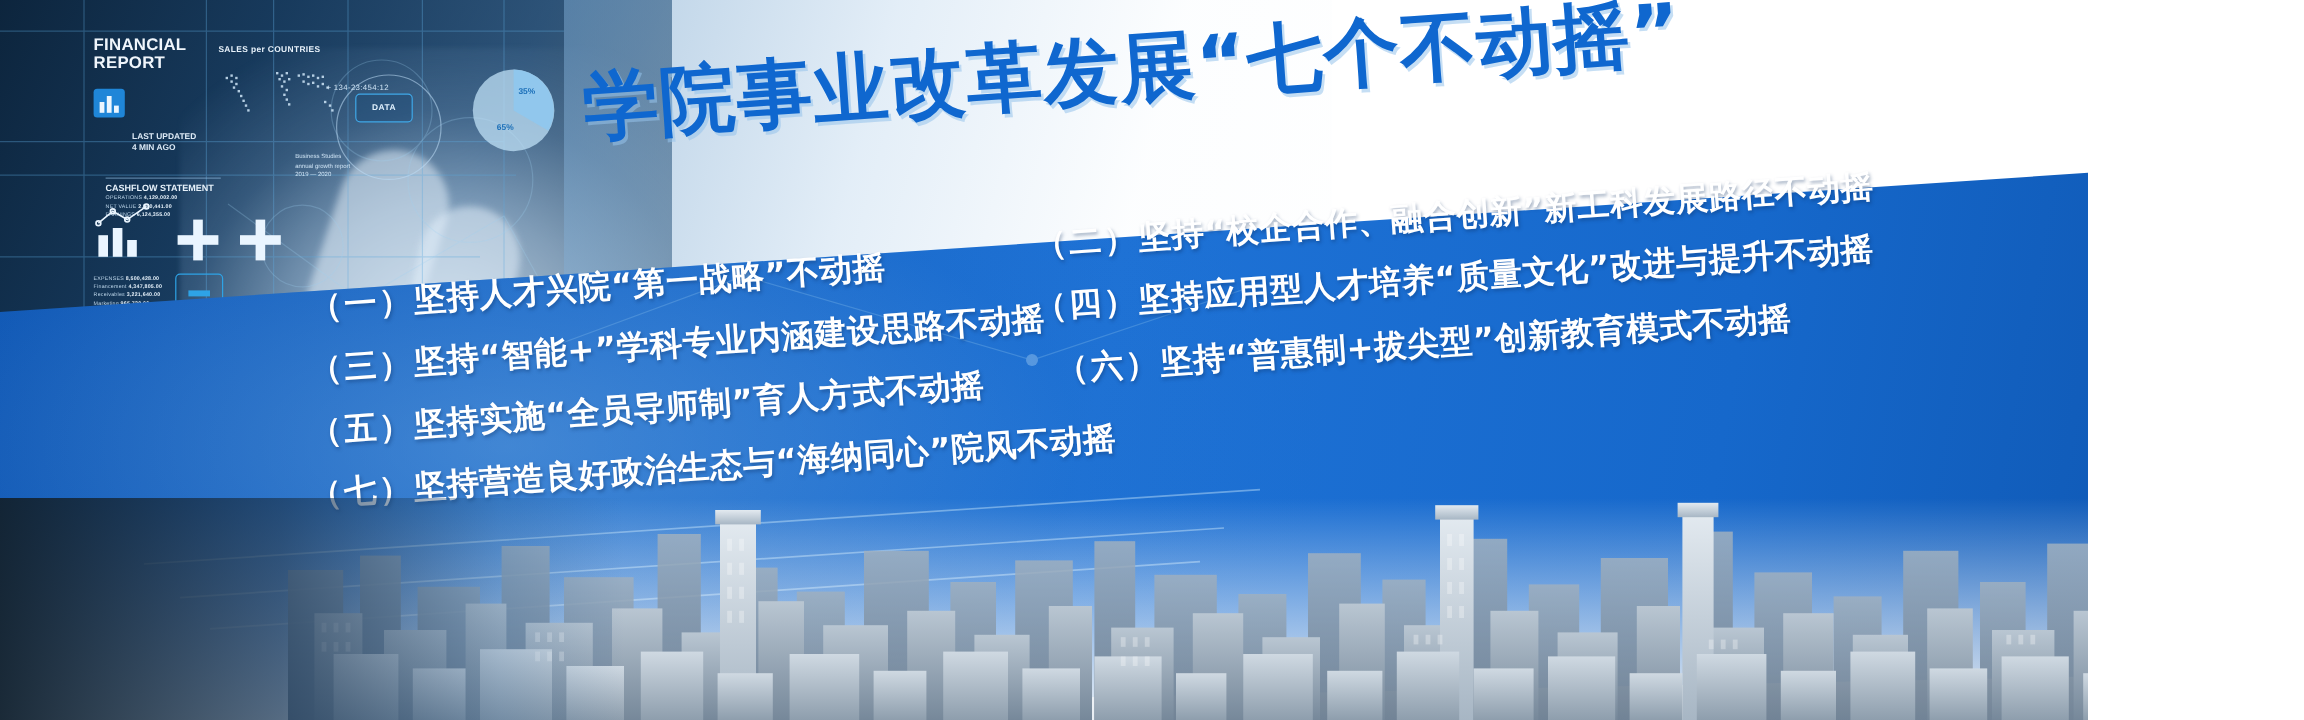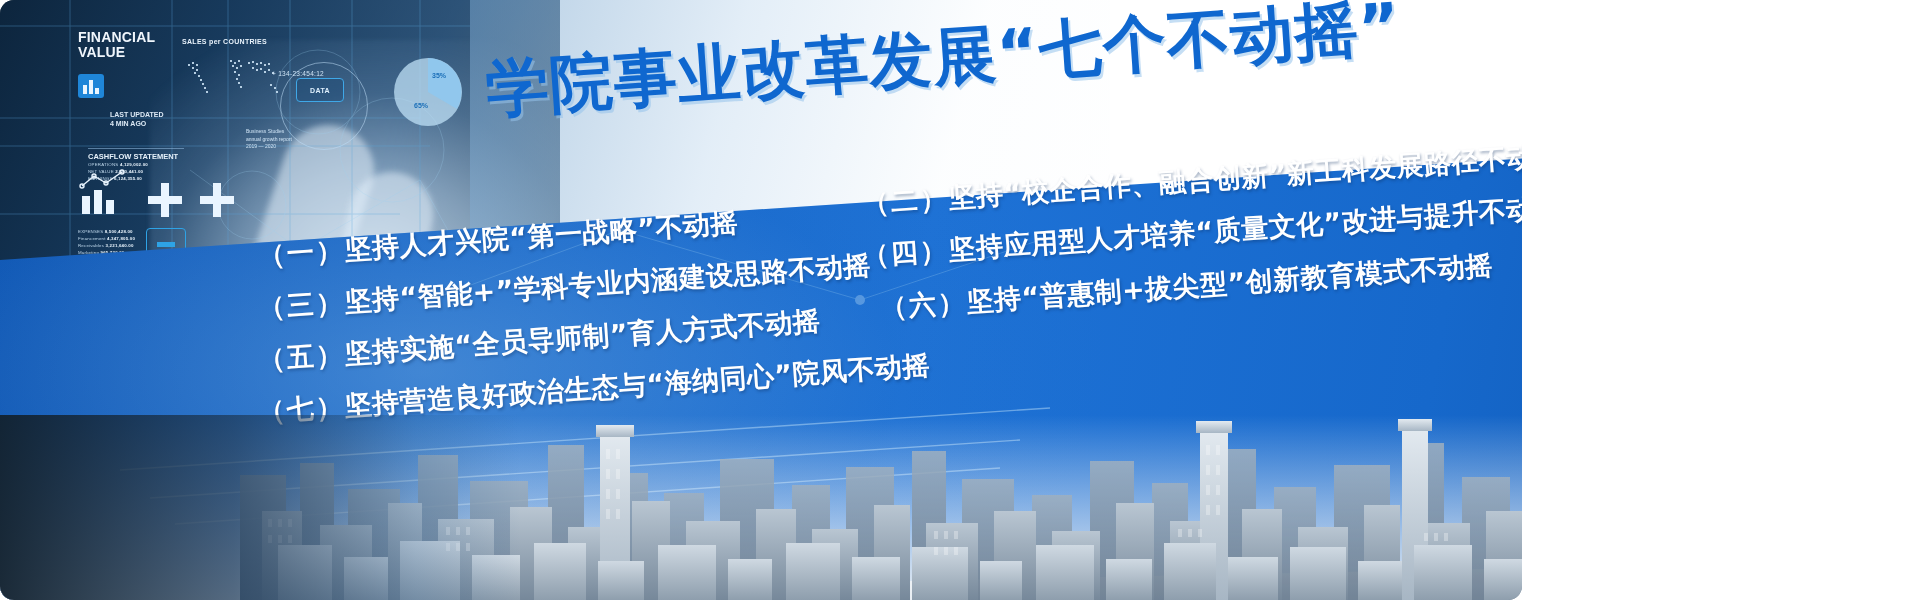--- a/index.html
+++ b/index.html
@@ -1,23 +1,22 @@
 <!DOCTYPE html>
 <html><head>
 <meta charset="utf-8">
 <style>
   html,body{margin:0;padding:0;background:#fff;}
   body{font-family:"Liberation Sans","DejaVu Sans",sans-serif;}
 
   #banner{
     position:relative;
-    width:1522px;height:600px;
+    width:1740px;height:600px;
     overflow:hidden;
     background:#ffffff;
-    border-radius:14px;
   }
 
   
   .photo-left{
     position:absolute;left:0;top:0;width:560px;height:600px;
     background:
       linear-gradient(115deg, rgba(10,35,60,.92) 0%, rgba(20,58,96,.85) 28%, rgba(46,98,150,.62) 55%, rgba(150,190,225,.35) 78%, rgba(255,255,255,0) 100%),
       linear-gradient(180deg,#2b3a47 0%,#21313f 40%,#16222e 100%);
     overflow:hidden;
   }
@@ -181,21 +180,21 @@
         <circle cx="252" cy="205" r="34"></circle>
         <circle cx="392" cy="150" r="52"></circle>
         <circle cx="198" cy="330" r="30"></circle>
         <path d="M190 170 L300 250 L420 180 L470 270"></path>
         <path d="M120 390 L240 320 L360 380"></path>
       </g>
     </svg>
 
     <div class="fin-card">
       <div class="fin-title"><span>FINANCIAL</span><br>
-        <span>VALUE</span></div>
+        <span>REPORT</span></div>
       <div class="fin-chip" style="top:44px;">
         <i style="left:5px;height:9px;"></i>
           <i style="left:11px;height:14px;"></i>
           <i style="left:17px;height:6px;"></i>
       </div>
       <div class="fin-sub" style="margin-top:50px;margin-left:32px;">
         <span>LAST UPDATED</span><br>
         <span>4 MIN AGO</span>
       </div>
     </div>

